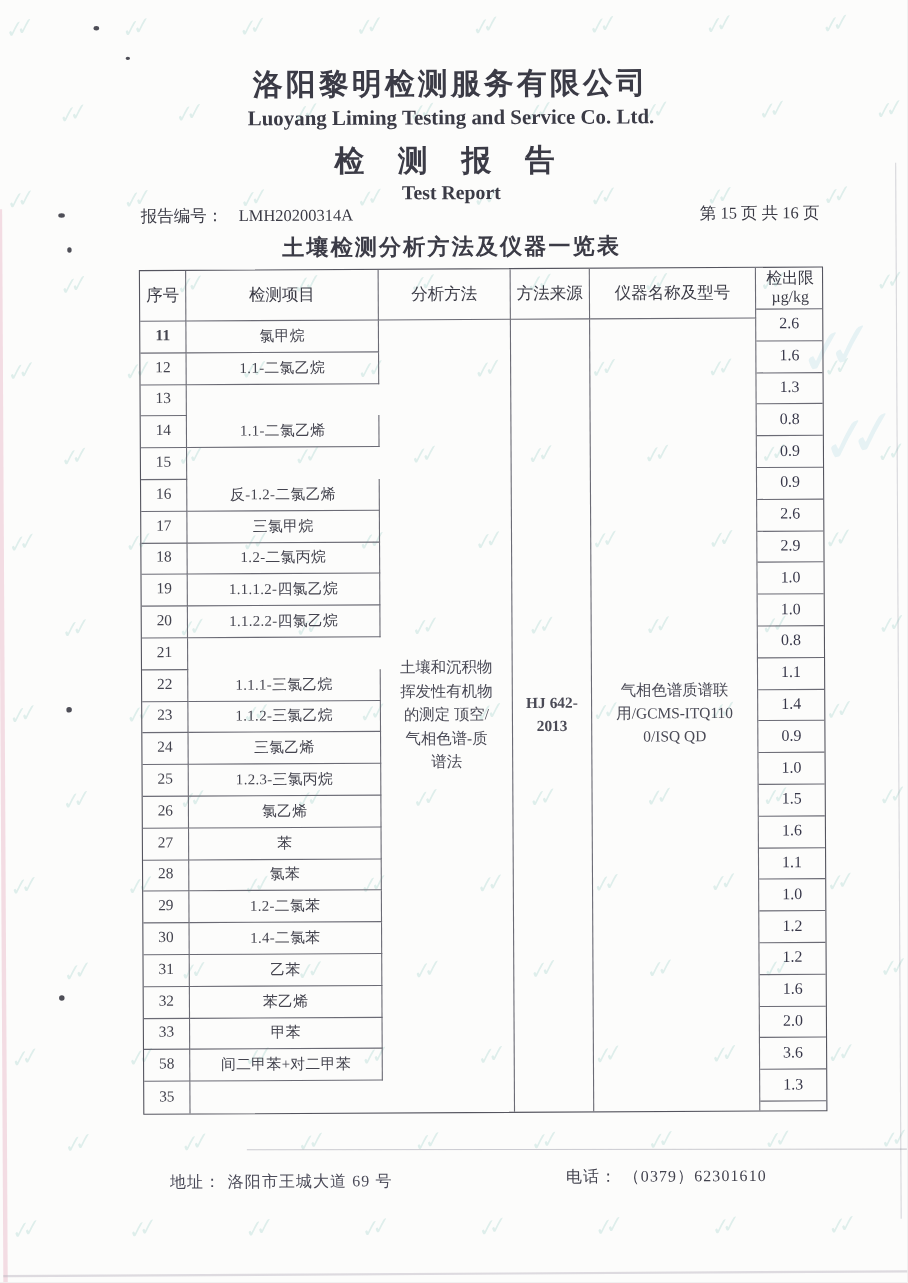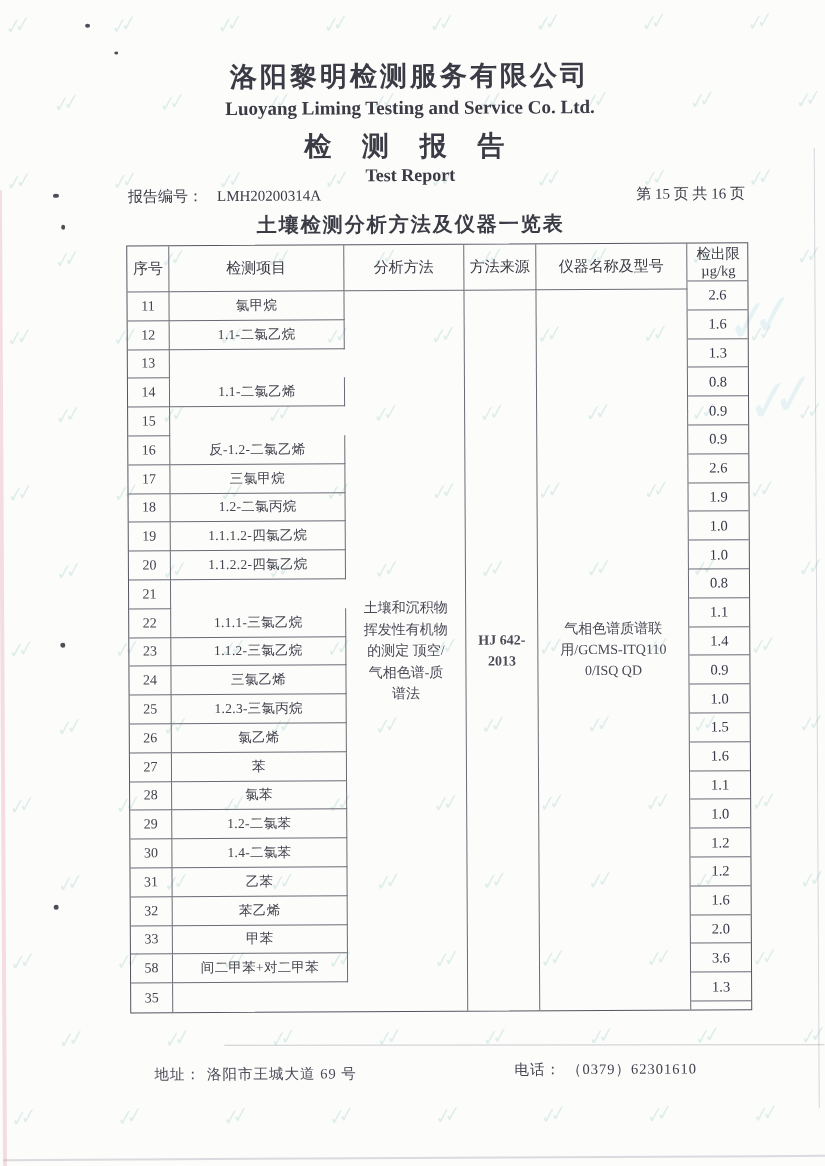--- a/index.html
+++ b/index.html
@@ -244,21 +244,21 @@
 
         <div class="cell merge br" style="grid-column:3">
           <div class="mtext">土壤和沉积物 挥发性有机物的测定 顶空/气相色谱-质谱法</div>
         </div>
         <div class="cell merge br" style="grid-column:4">
           <div class="stext">HJ 642-2013</div>
         </div>
         <div class="cell merge br" style="grid-column:5">
           <div class="itext">气相色谱质谱联用/GCMS-ITQ1100/ISQ QD</div>
         </div>
-      <div class="cell body-num br bb" style="grid-area: 2 / 1;">11</div>
+      <div class="cell body-num br bb" style="grid-area: 2 / 1; font-weight: bold;">11</div>
           <div class="cell body-item br bb" style="grid-area: 2 / 2;">氯甲烷</div>
           <div class="cell body-num br bb" style="grid-area: 3 / 1;">12</div>
           <div class="cell body-item br bb" style="grid-area: 3 / 2;">1.1-二氯乙烷</div>
           <div class="cell body-num br bb" style="grid-area: 4 / 1;">13</div>
           <div class="cell body-num br bb" style="grid-area: 5 / 1;">14</div>
           <div class="cell body-item br bb" style="grid-area: 5 / 2;">1.1-二氯乙烯</div>
           <div class="cell body-num br bb" style="grid-area: 6 / 1;">15</div>
           <div class="cell body-num br bb" style="grid-area: 7 / 1;">16</div>
           <div class="cell body-item br bb" style="grid-area: 7 / 2;">反-1.2-二氯乙烯</div>
           <div class="cell body-num br bb" style="grid-area: 8 / 1;">17</div>
@@ -299,21 +299,21 @@
           <div class="cell body-num br bb no-bb" style="grid-area: 26 / 1;">35</div>
         </div>
       <div class="limits" id="limits">
           <div class="limit-cell">2.6</div>
           <div class="limit-cell">1.6</div>
           <div class="limit-cell">1.3</div>
           <div class="limit-cell">0.8</div>
           <div class="limit-cell">0.9</div>
           <div class="limit-cell">0.9</div>
           <div class="limit-cell">2.6</div>
-          <div class="limit-cell">1.9</div>
+          <div class="limit-cell">2.9</div>
           <div class="limit-cell">1.0</div>
           <div class="limit-cell">1.0</div>
           <div class="limit-cell">0.8</div>
           <div class="limit-cell">1.1</div>
           <div class="limit-cell">1.4</div>
           <div class="limit-cell">0.9</div>
           <div class="limit-cell">1.0</div>
           <div class="limit-cell">1.5</div>
           <div class="limit-cell">1.6</div>
           <div class="limit-cell">1.1</div>

